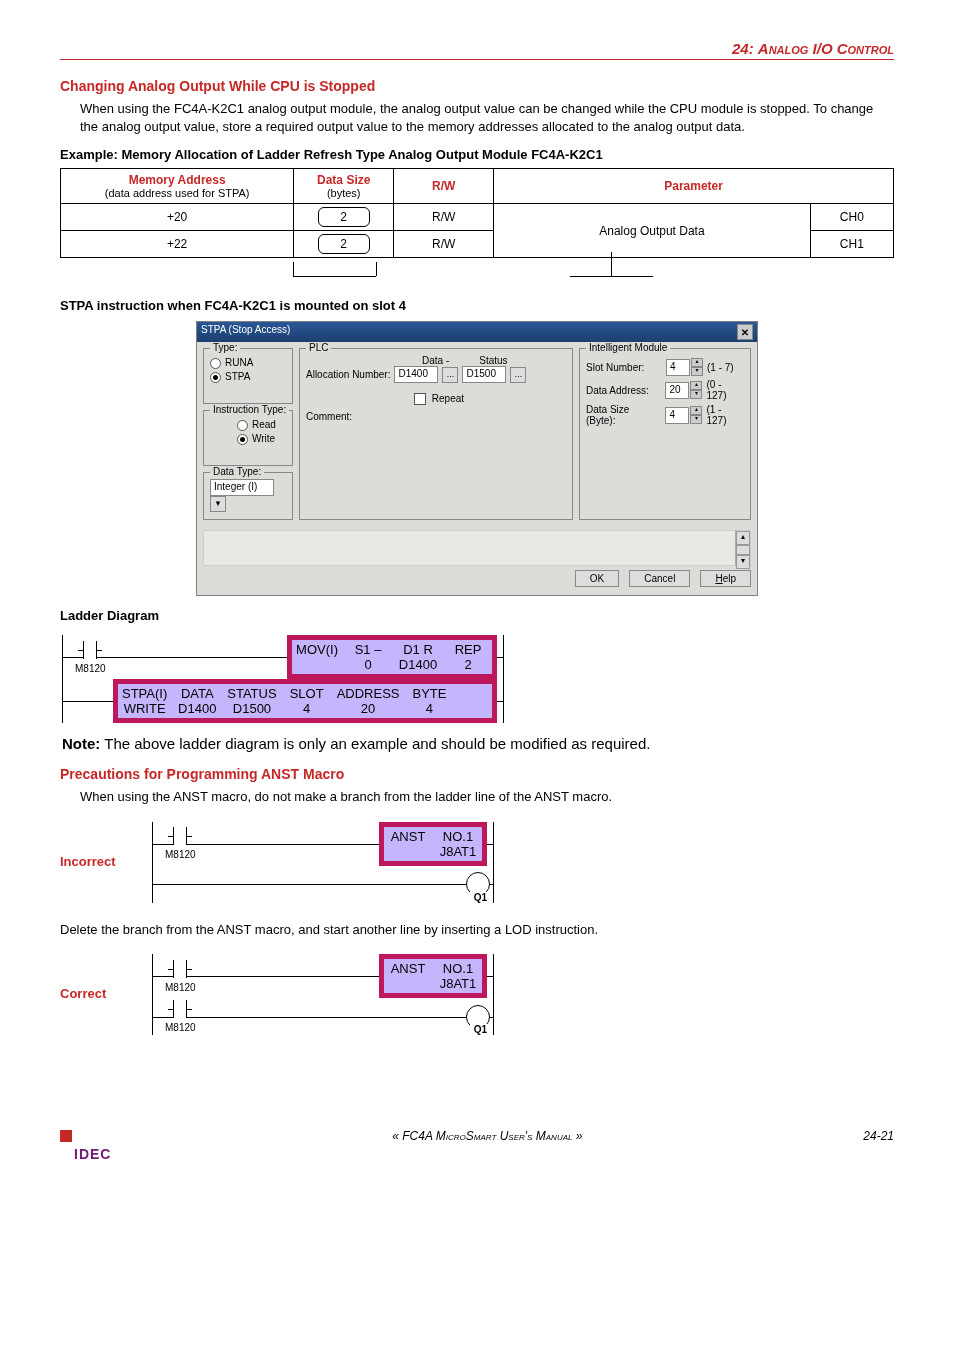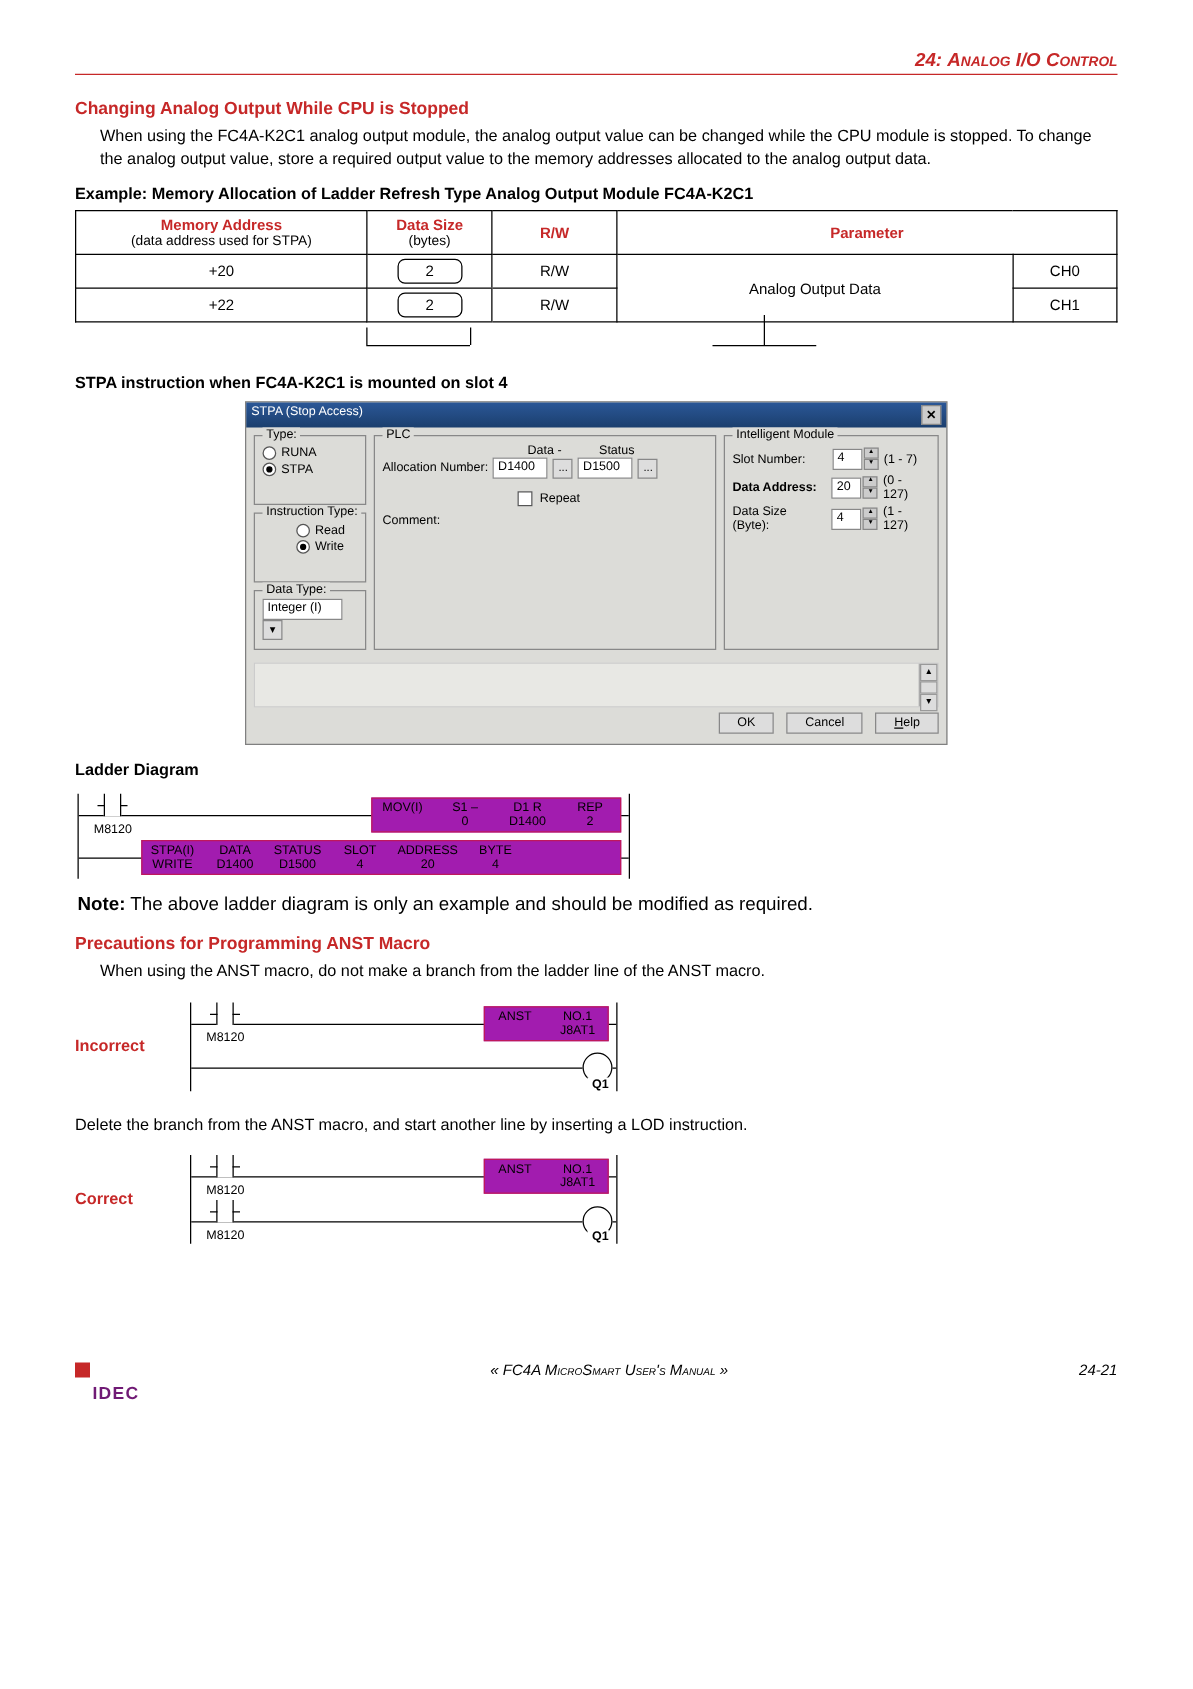--- a/index.html
+++ b/index.html
@@ -168,25 +168,25 @@
   }
   .contact .sym::before, .contact .sym::after {
     content:"";
     position:absolute;
     top:50%; width:6px; border-top:1px solid #000;
   }
   .contact .sym::before { left:-6px; }
   .contact .sym::after { right:-6px; }
   .contact .lbl { font-size:10px; display:block; margin-top:2px; }
   .ibox {
-    border:1px solid #be185d;
-    background:#a21caf;
+    border:5px solid #be185d;
+    background:#c4b5fd;
     z-index:1;
     position:relative;
-    font-size:10px;
+    font-size:13px;
     text-align:center;
     padding:2px 4px;
     display:flex;
     gap:10px;
   }
   .ibox span { display:block; }
   .ibox .col { min-width:40px; }
   .coil {
     z-index:1; position:relative; background:#fff;
     width:22px; height:22px; border:1.5px solid #000; border-radius:50%;
@@ -339,21 +339,21 @@
         <span class="spinner">
             <span class="txt" style="min-width:16px;">4</span>
             <span class="upd">
               <span>▴</span>
               <span>▾</span>
             </span>
           </span>
         <span>(1 - 7)</span>
       </div>
       <div style="display:flex; align-items:center; gap:4px; margin:3px 0;">
-        <span style="width:76px;font-weight:bold;">Data Address:</span>
+        <span style="width:76px;">Data Address:</span>
         <span class="spinner">
             <span class="txt" style="min-width:16px;">20</span>
             <span class="upd">
               <span>▴</span>
               <span>▾</span>
             </span>
           </span>
         <span>(0 - 127)</span>
       </div>
       <div style="display:flex; align-items:center; gap:4px; margin:3px 0;">

